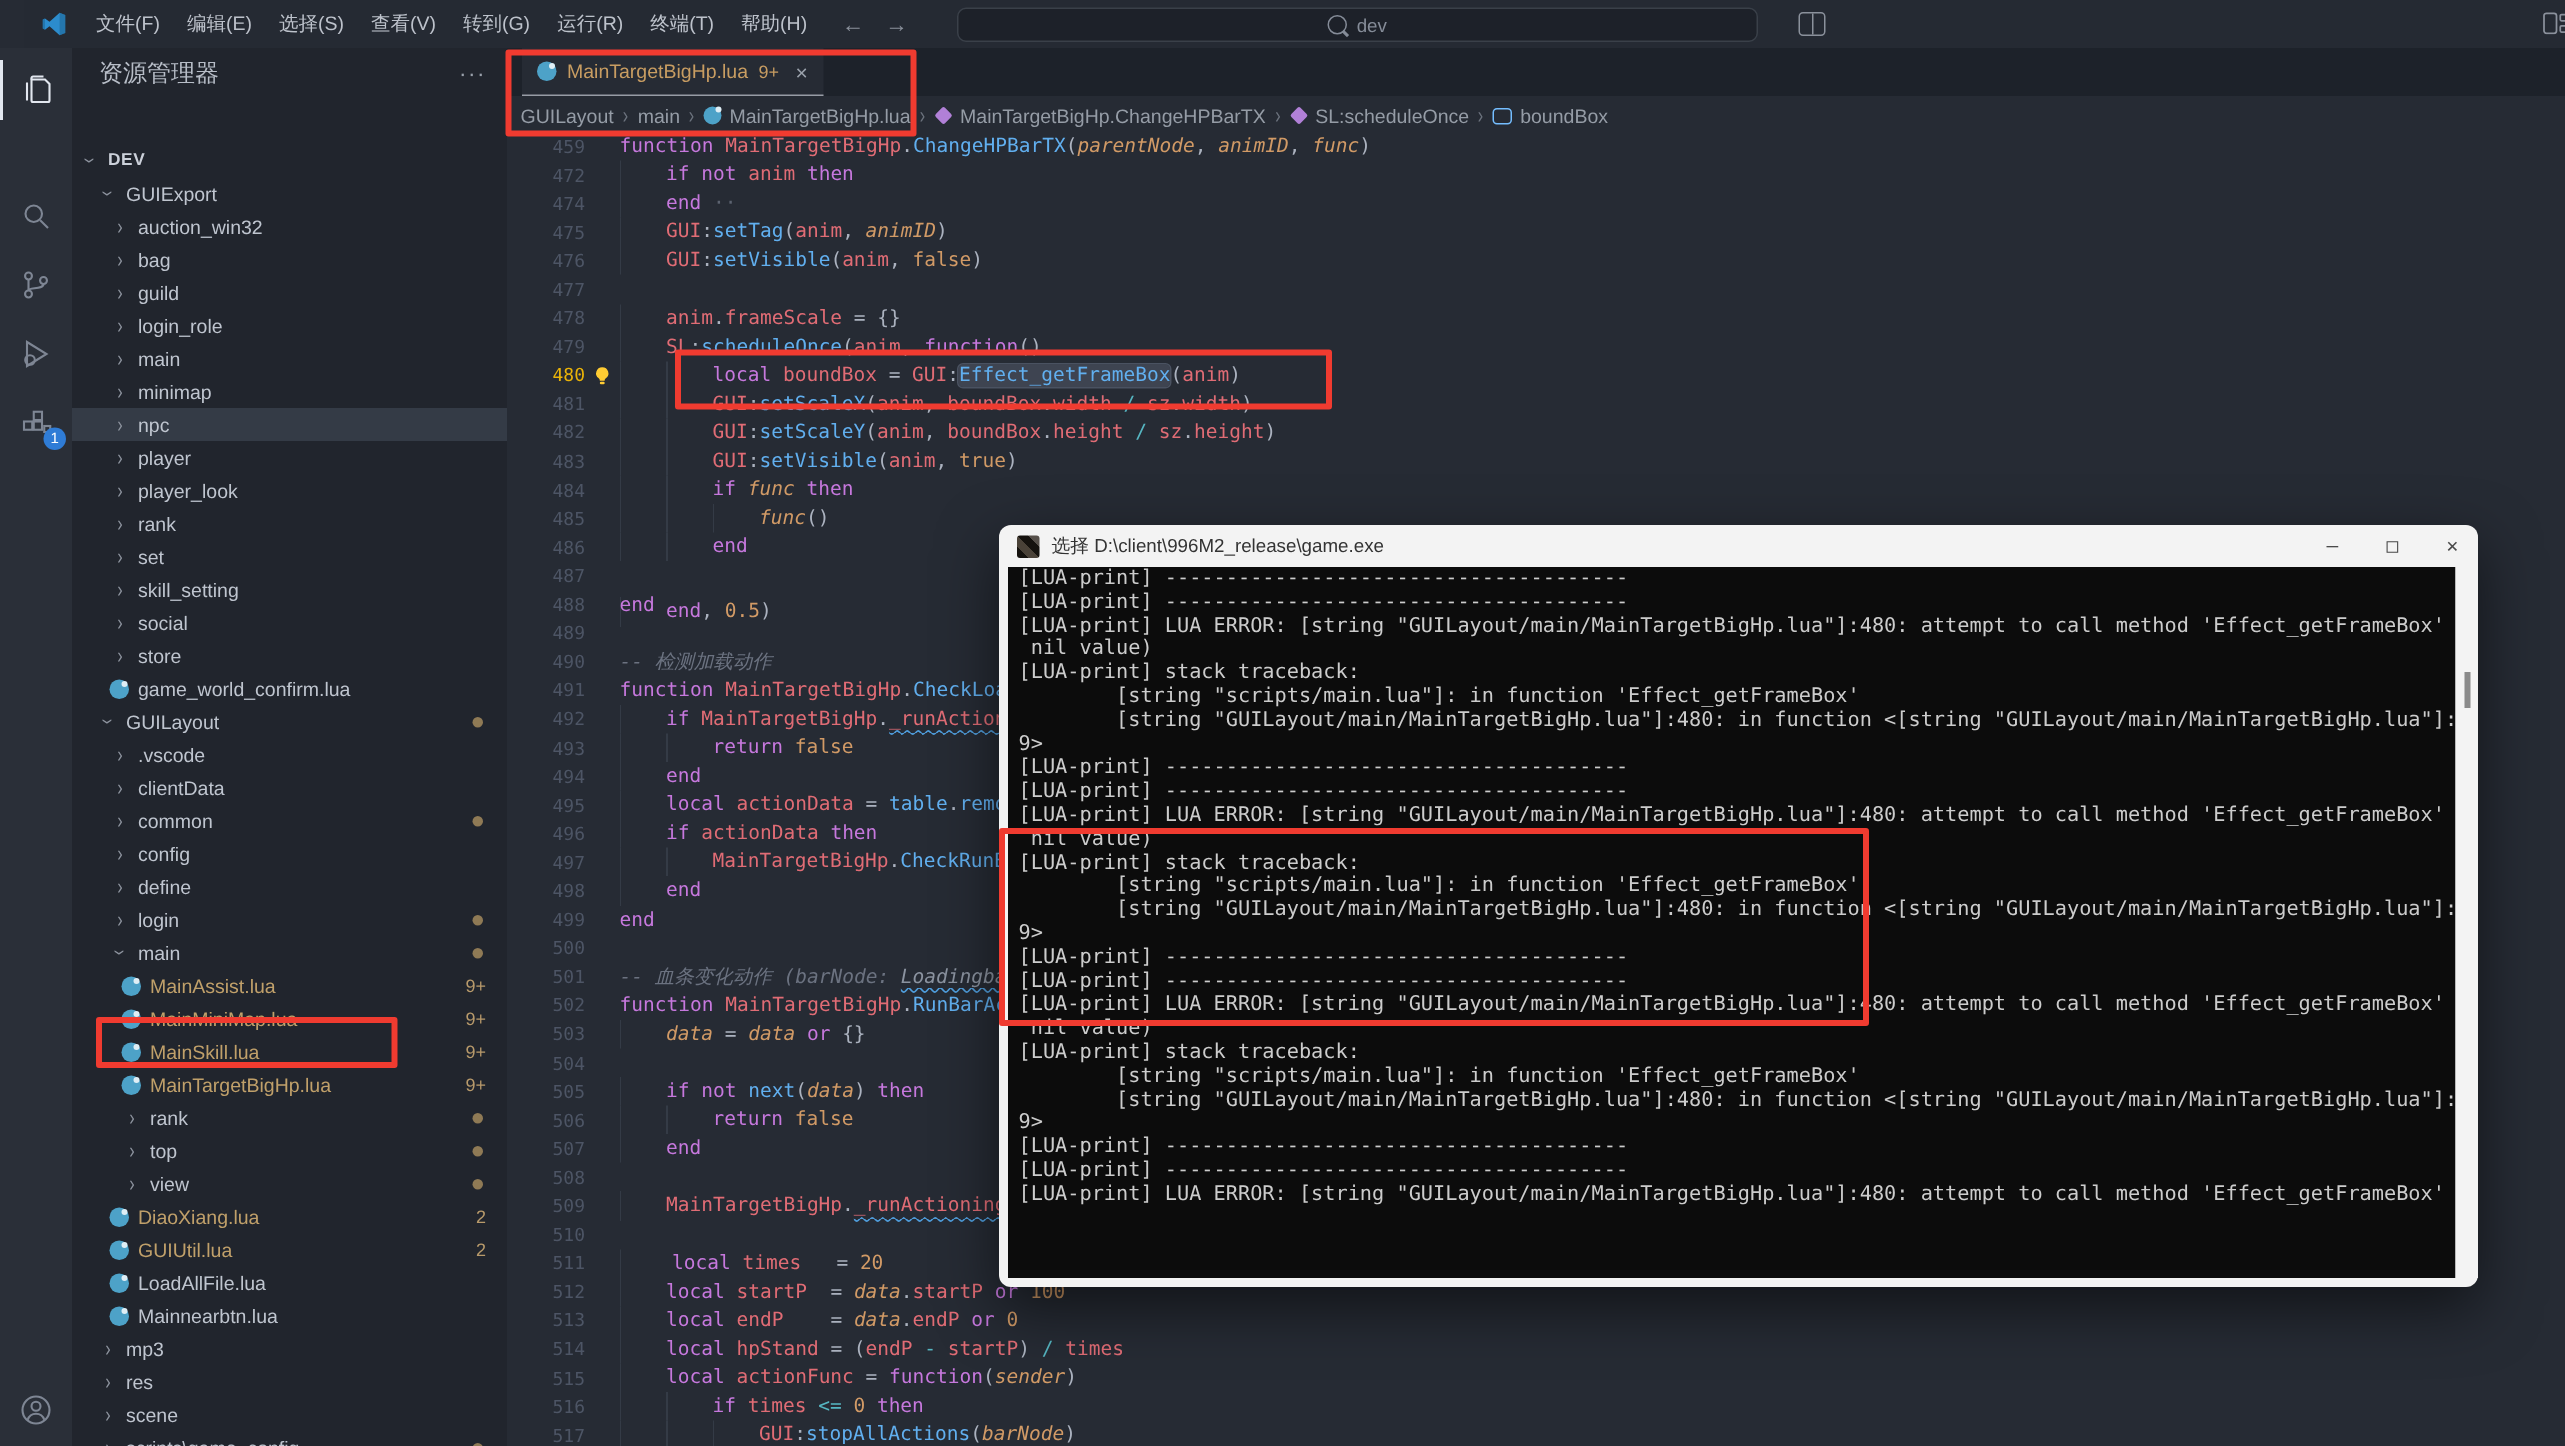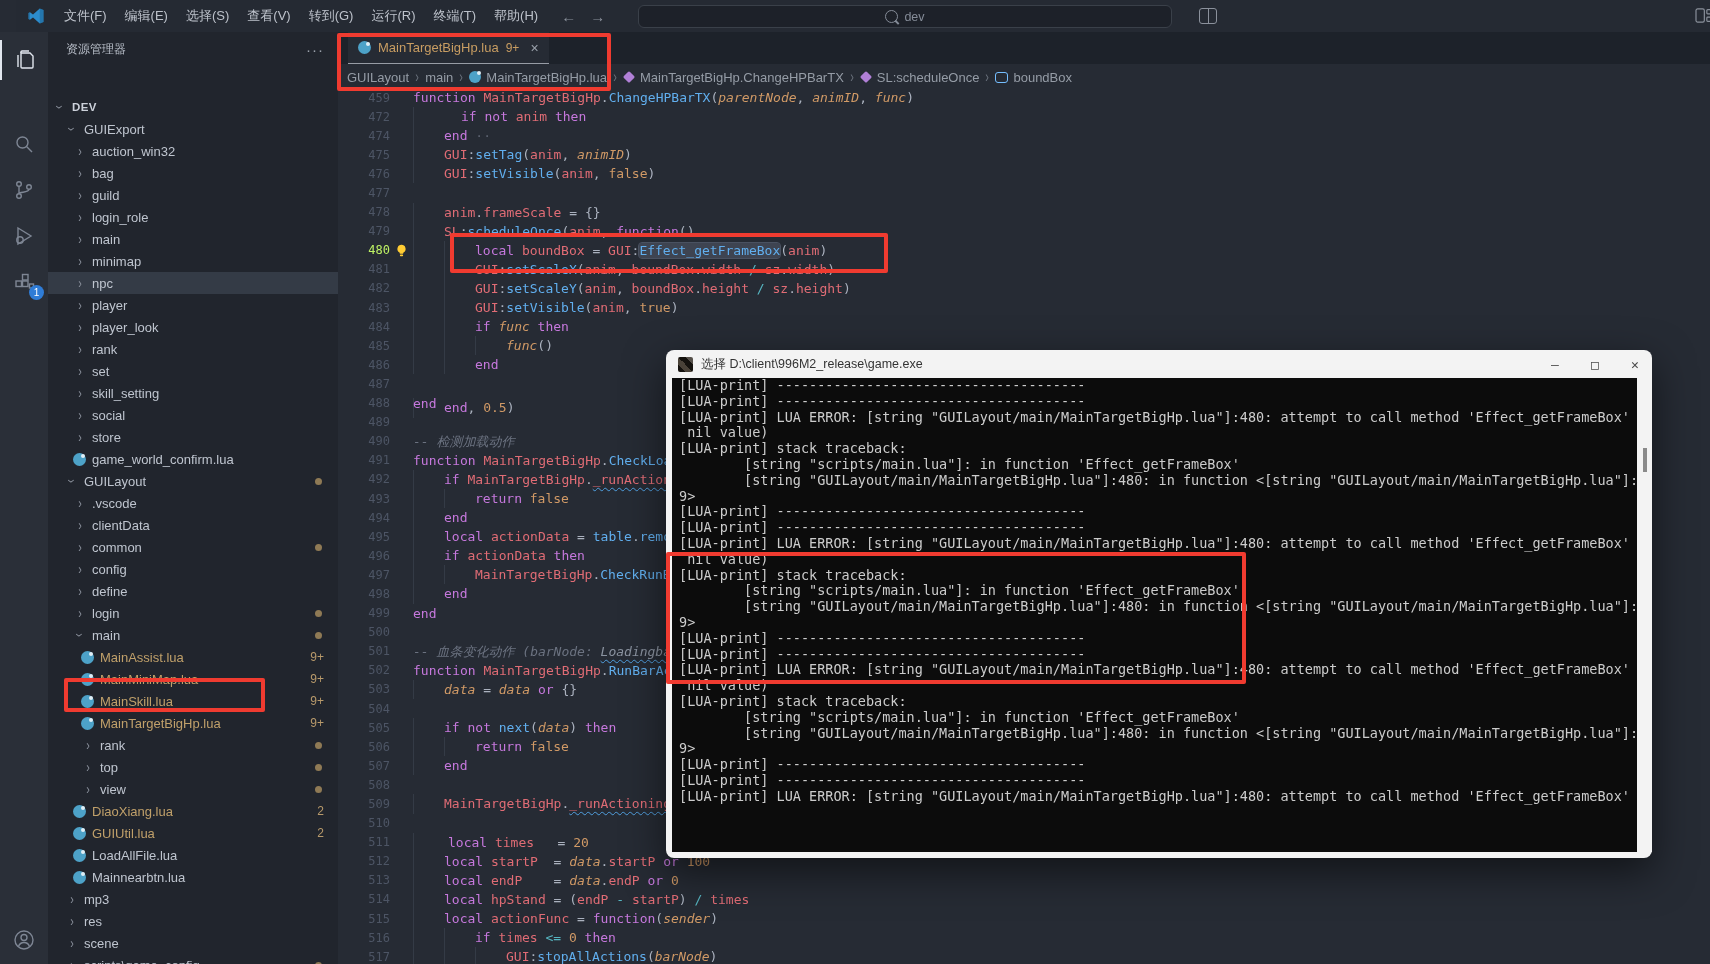--- a/index.html
+++ b/index.html
@@ -27,21 +27,21 @@
   #activitybar{position:absolute;left:0;top:32px;width:48px;height:932px;background:#2a2f38;z-index:4;}
   .act{position:absolute;left:0;width:48px;height:40px;display:flex;align-items:center;justify-content:center;}
   .act svg{width:24px;height:24px;stroke:#7e8694;fill:none;stroke-width:1.4;}
   .act.active svg{stroke:#e2e7ef;}
   .act.active{border-left:2px solid #e2e7ef;}
   .actbadge{position:absolute;right:4px;bottom:2px;min-width:15px;height:15px;border-radius:8px;
             background:#2f7cd6;color:#fff;font-size:10px;display:flex;align-items:center;justify-content:center;}
   
   #sidebar{position:absolute;left:48px;top:32px;width:290px;height:932px;background:#21252d;z-index:4;overflow:hidden;}
   #sb-head{height:34px;display:flex;align-items:center;justify-content:space-between;padding:0 14px 0 18px;}
-  #sb-title{font-size:12px;color:#b7bdc7;}
+  #sb-title{font-size:16px;color:#b7bdc7;}
   #sb-more{color:#9aa1ab;font-size:15px;letter-spacing:1px;}
   #tree{position:absolute;left:0;top:64px;width:290px;}
   .trow{height:22px;display:flex;align-items:center;font-size:13px;color:#bfc5cf;position:relative;cursor:default;}
   .trow.sel{background:#343b46;}
   .trow.sec .tlabel{font-weight:bold;font-size:11.5px;letter-spacing:.4px;color:#ccd1da;}
   .chev{color:#8d939e;font-size:12px;width:16px;text-align:center;flex:0 0 16px;transform:scale(.9,1.25);}
   .chev.open{transform:rotate(90deg) scale(.9,1.25);}
   .lua-ico{flex:0 0 13px;width:13px;height:13px;margin:0 2px 0 1px;border-radius:50%;background:#4da2c8;position:relative;}
   .lua-ico::after{content:"";position:absolute;right:1px;top:1px;width:4px;height:4px;border-radius:50%;background:#dfeef5;}
   .tlabel{margin-left:4px;white-space:nowrap;}
@@ -63,21 +63,21 @@
   .bico{width:12px;height:12px;display:inline-block;position:relative;}
   .bico.lua{border-radius:50%;background:#4da2c8;}
   .bico.lua::after{content:"";position:absolute;right:0;top:0;width:4px;height:4px;border-radius:50%;background:#dfeef5;}
   .bico.method{background:#b180d7;transform:rotate(45deg) scale(.72);border-radius:2px;}
   .bico.var{border:1.4px solid #75beff;border-radius:3px;width:11px;height:9px;margin-top:1px;}
   
   #code{position:absolute;left:0;top:56px;width:1372px;height:876px;overflow:hidden;
         font-family:"DejaVu Sans Mono","Liberation Mono",monospace;font-size:13px;}
   .crow{height:19.1px;display:flex;align-items:center;}
   .lnum{flex:0 0 52px;text-align:right;color:#4d5565;font-size:12px;}
-  .crow.cur .lnum{color:#bef264;}
+  .crow.cur .lnum{color:#eab308;}
   .bulbslot{flex:0 0 23px;display:flex;align-items:center;justify-content:center;height:100%;}
   .ltext{margin:0;white-space:pre;font:inherit;line-height:19.1px;color:#abb2bf;background-repeat:no-repeat;}
   .tok.k{color:#c678dd;} .tok.f{color:#61afef;} .tok.v{color:#e06c75;}
   .tok.p{color:#d19a66;font-style:italic;} .tok.n{color:#d19a66;}
   .tok.o{color:#56b6c2;} .tok.u{color:#abb2bf;}
   .tok.c{color:#6b7280;font-style:italic;} .tok.d{color:#5c6370;}
   .tok.q{color:#e06c75;text-decoration:underline wavy #4f9fdf 1px;text-underline-offset:3px;}
   .tok.cq{color:#8b93a0;font-style:italic;text-decoration:underline wavy #4f9fdf 1px;text-underline-offset:3px;}
   .tok.fh{color:#61afef;background:#3e4451;border-radius:3px;outline:1px solid #4a5261;}
   
@@ -388,21 +388,21 @@
       </div>
     <div id="code">
         <div class="crow">
           <span class="lnum">459</span>
           <span class="bulbslot"></span>
           <pre class="ltext" style="padding-left: 0px;"><span class="tok k">function </span><span class="tok v">MainTargetBigHp</span><span class="tok u">.</span><span class="tok f">ChangeHPBarTX</span><span class="tok u">(</span><span class="tok p">parentNode</span><span class="tok u">, </span><span class="tok p">animID</span><span class="tok u">, </span><span class="tok p">func</span><span class="tok u">)</span></pre>
         </div>
         <div class="crow">
           <span class="lnum">472</span>
           <span class="bulbslot"></span>
-          <pre class="ltext" style="padding-left: 48px; background-image: repeating-linear-gradient(to right, rgb(52, 59, 70) 0px, rgb(52, 59, 70) 1px, transparent 1px, transparent 31px); background-size: 31px 100%;"><span class="tok k">if </span><span class="tok k">not </span><span class="tok v">anim</span><span class="tok k"> then</span></pre>
+          <pre class="ltext" style="padding-left: 31px; background-image: repeating-linear-gradient(to right, rgb(52, 59, 70) 0px, rgb(52, 59, 70) 1px, transparent 1px, transparent 31px); background-size: 31px 100%;"><span class="tok k">if </span><span class="tok k">not </span><span class="tok v">anim</span><span class="tok k"> then</span></pre>
         </div>
         <div class="crow">
           <span class="lnum">474</span>
           <span class="bulbslot"></span>
           <pre class="ltext" style="padding-left: 31px; background-image: repeating-linear-gradient(to right, rgb(52, 59, 70) 0px, rgb(52, 59, 70) 1px, transparent 1px, transparent 31px); background-size: 31px 100%; text-align: center;"><span class="tok k">end</span><span class="tok d"> ··</span></pre>
         </div>
         <div class="crow">
           <span class="lnum">475</span>
           <span class="bulbslot"></span>
           <pre class="ltext" style="padding-left: 31px; background-image: repeating-linear-gradient(to right, rgb(52, 59, 70) 0px, rgb(52, 59, 70) 1px, transparent 1px, transparent 31px); background-size: 31px 100%;"><span class="tok v">GUI</span><span class="tok u">:</span><span class="tok f">setTag</span><span class="tok u">(</span><span class="tok v">anim</span><span class="tok u">, </span><span class="tok p">animID</span><span class="tok u">)</span></pre>

